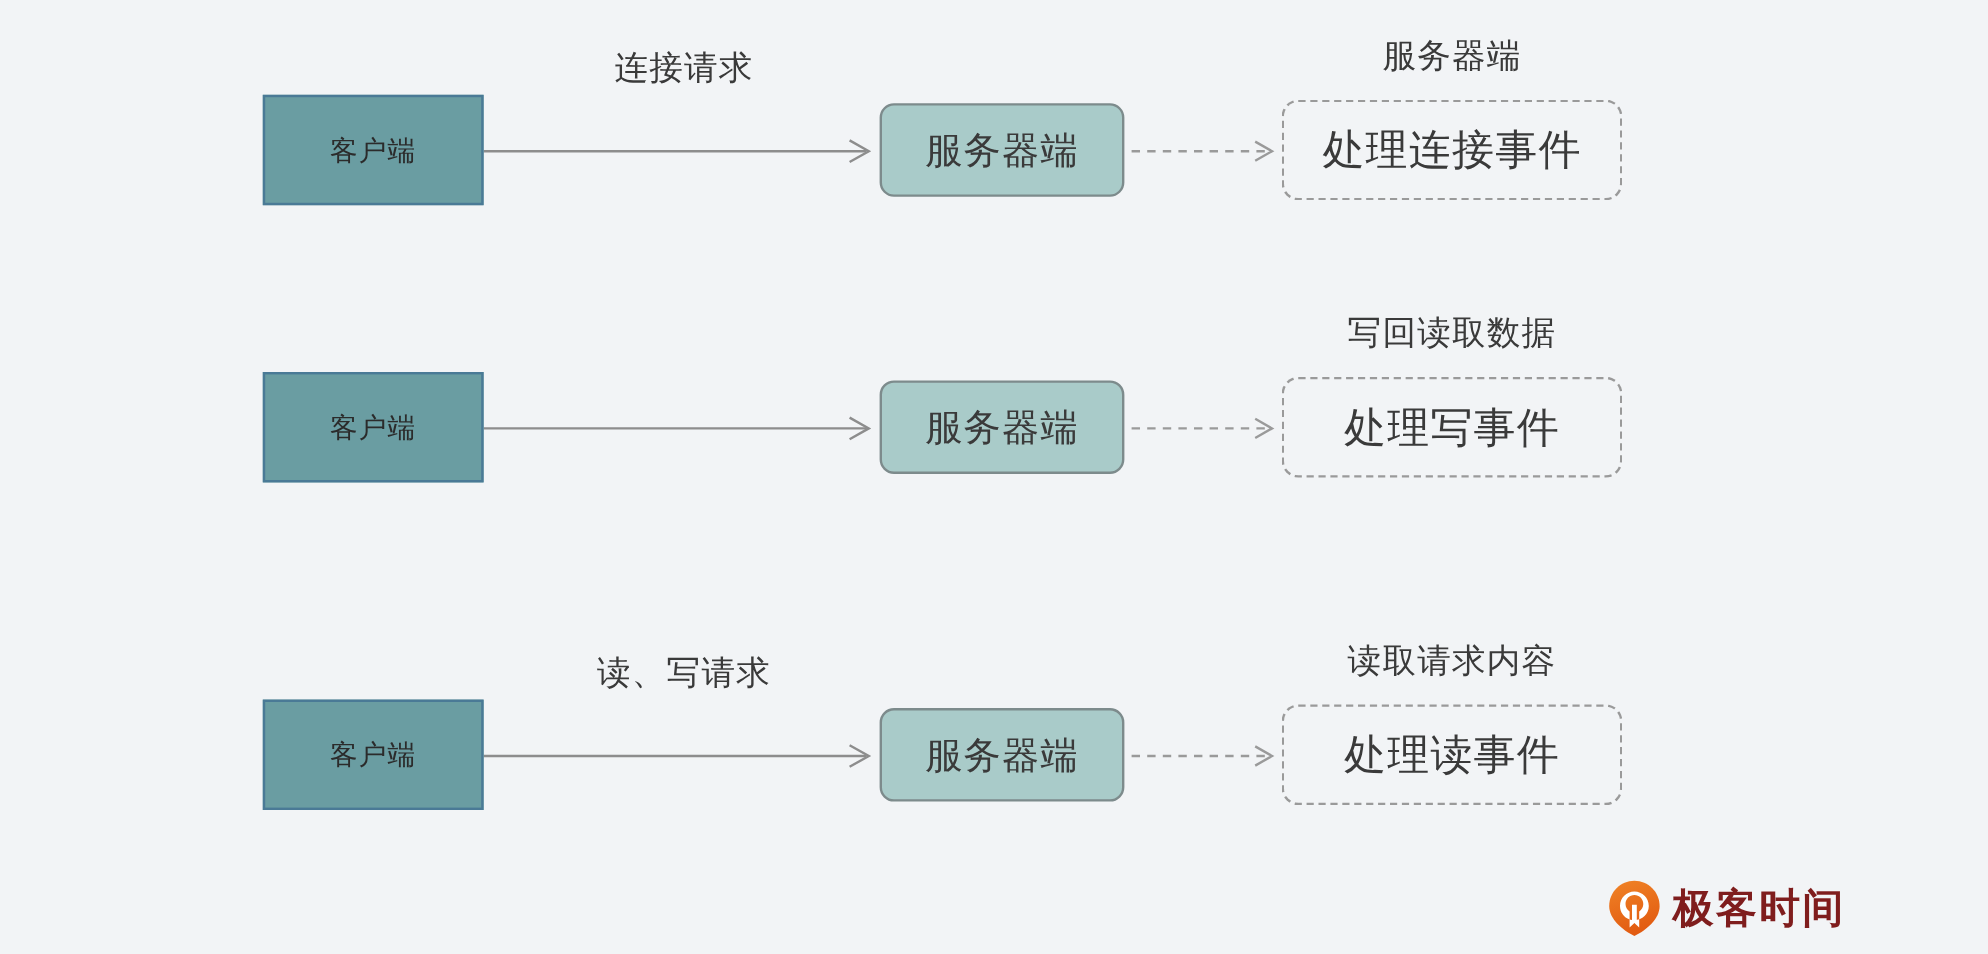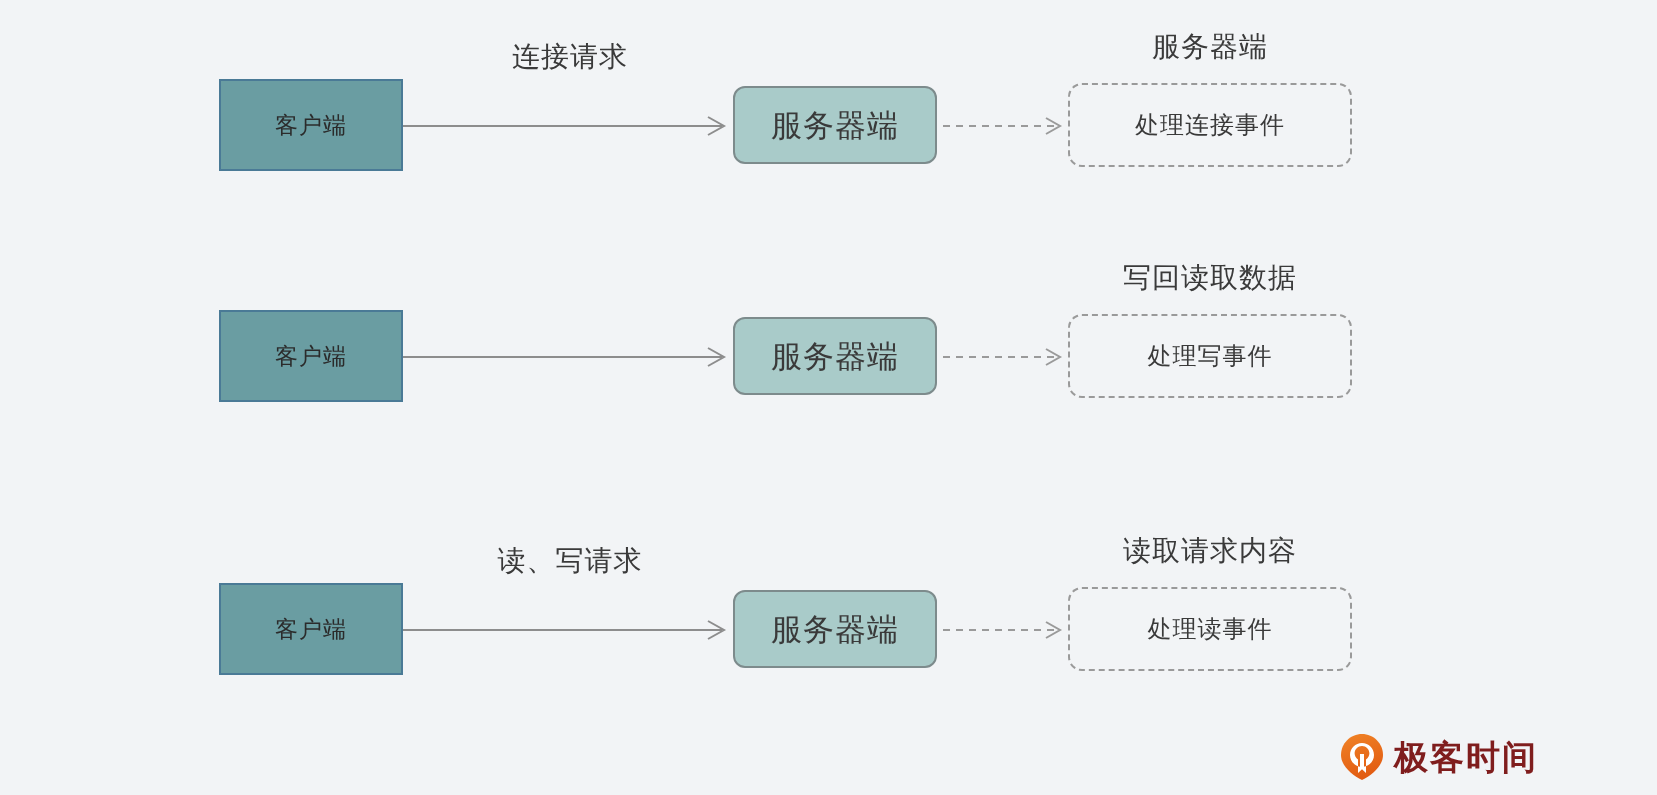--- a/index.html
+++ b/index.html
@@ -71,21 +71,21 @@
     width: 284px;
     height: 84px;
     top: 63px;
     background: transparent;
     border: 2px dashed #9a9a9a;
     border-radius: 14px;
     display: flex;
     align-items: center;
     justify-content: center;
     color: #3a3a3a;
-    font-size: 24px;
+    font-size: 35px;
     letter-spacing: 1px;
     line-height: 1;
   }
 
   
   .edge-label {
     left: 420px;
     width: 300px;
     top: 18px;
     text-align: center;

